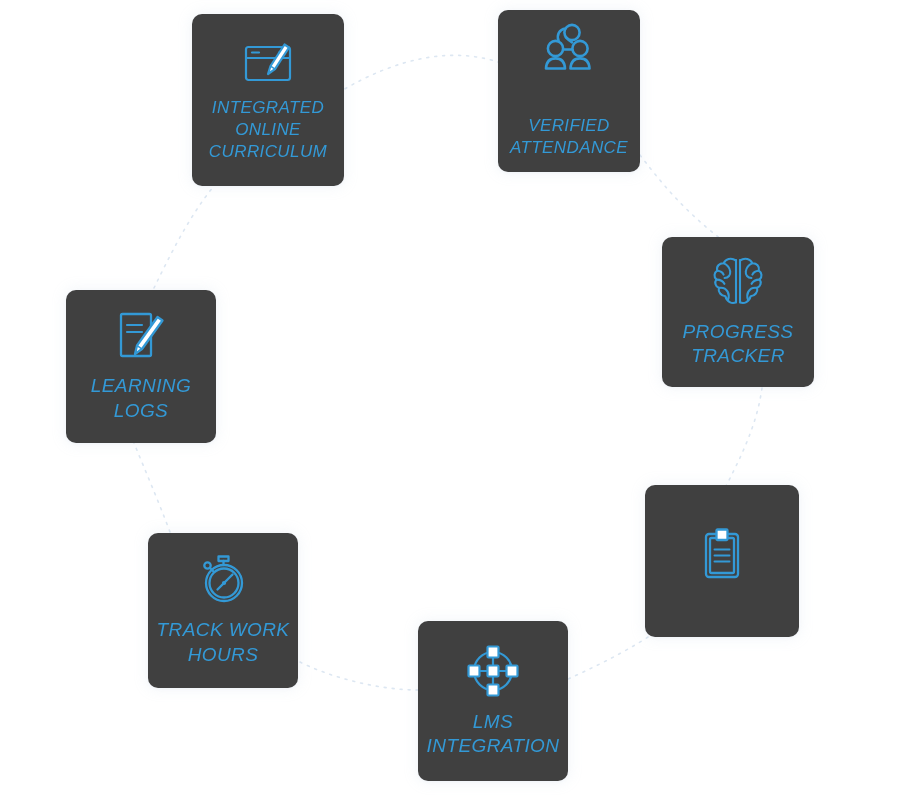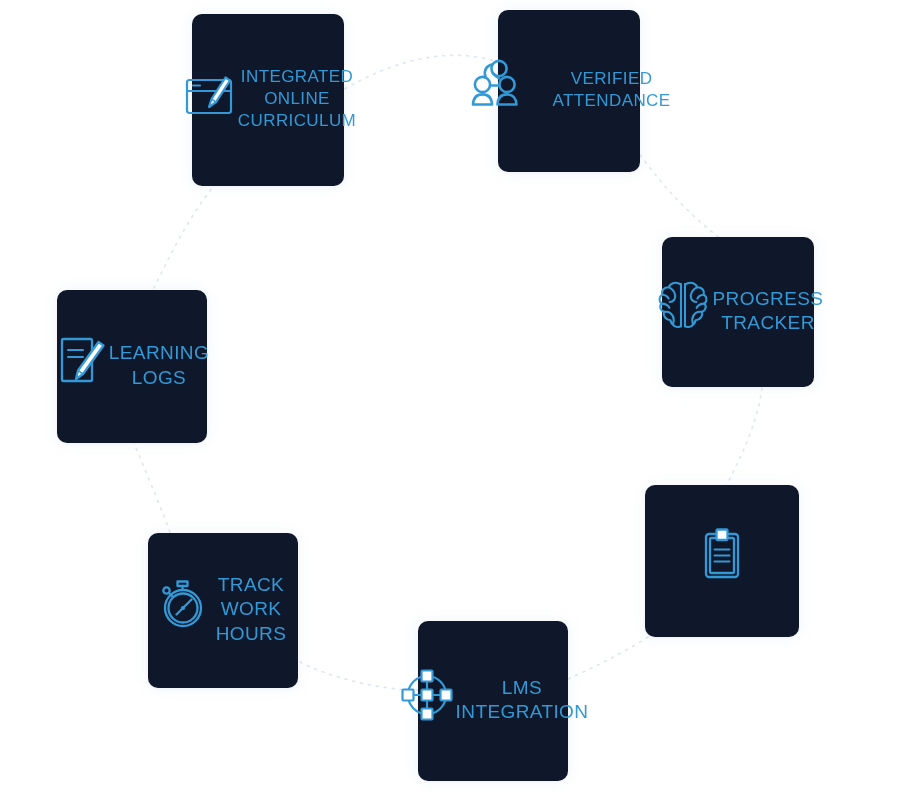--- a/index.html
+++ b/index.html
@@ -31,29 +31,31 @@
     top: 0;
     width: 900px;
     height: 800px;
     z-index: 1;
     pointer-events: none;
   }
 
   .card {
     position: absolute;
     z-index: 2;
-    background: #0f172a;
+    background: #404040;
     border-radius: 10px;
     box-shadow: 0 0 14px 2px rgba(170, 190, 215, 0.13),
                 0 1px 3px rgba(170, 190, 215, 0.10);
     display: flex;
+    flex-direction: column;
     align-items: center;
     justify-content: center;
     text-align: center;
     padding: 8px 6px 10px 6px;
+    font-style: italic;
   }
 
   .card-icon {
     display: flex;
     align-items: center;
     justify-content: center;
     margin-bottom: 10px;
   }
 
   .card-label {
@@ -65,21 +67,21 @@
     font-weight: 400;
   }
 
   
   #card-curriculum  { left: 192px; top: 14px;  width: 152px; height: 172px; }
   #card-attendance  { left: 498px; top: 10px;  width: 142px; height: 162px; gap: 29px; }
   #card-progress    { left: 662px; top: 237px; width: 152px; height: 150px; }
   #card-report      { left: 645px; top: 485px; width: 154px; height: 152px; }
   #card-lms         { left: 418px; top: 621px; width: 150px; height: 160px; }
   #card-hours       { left: 148px; top: 533px; width: 150px; height: 155px; }
-  #card-logs        { left: 57px;  top: 290px; width: 150px; height: 153px; }
+  #card-logs        { left: 66px;  top: 290px; width: 150px; height: 153px; }
 
   #card-curriculum .card-label { font-size: 17px; }
   #card-attendance .card-label { font-size: 17px; }
 
   .icon-svg { display: block; }
 </style>
 </head>
 <body>
 
 <div id="stage">

